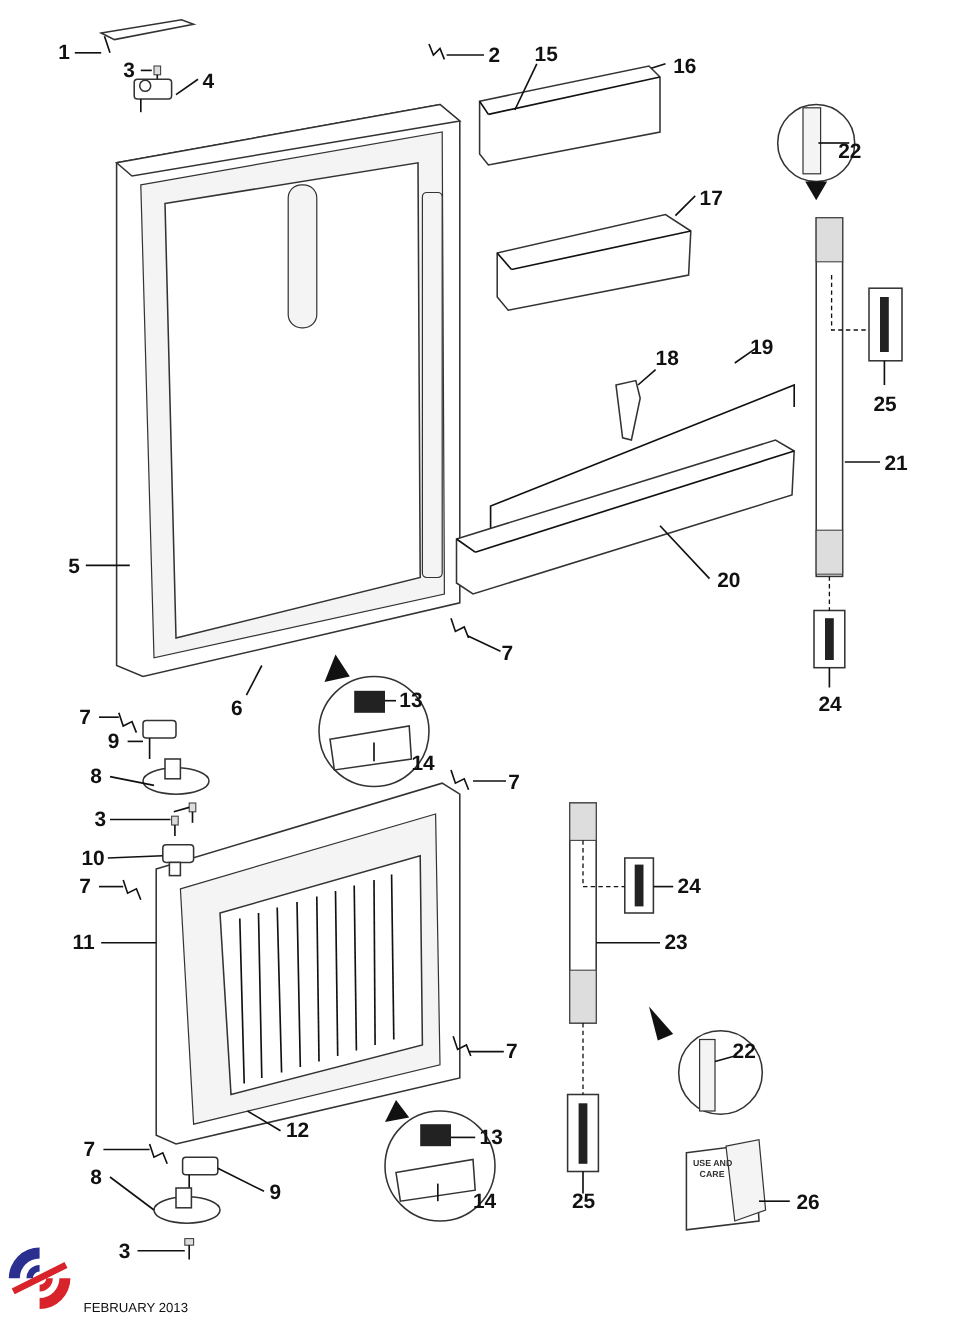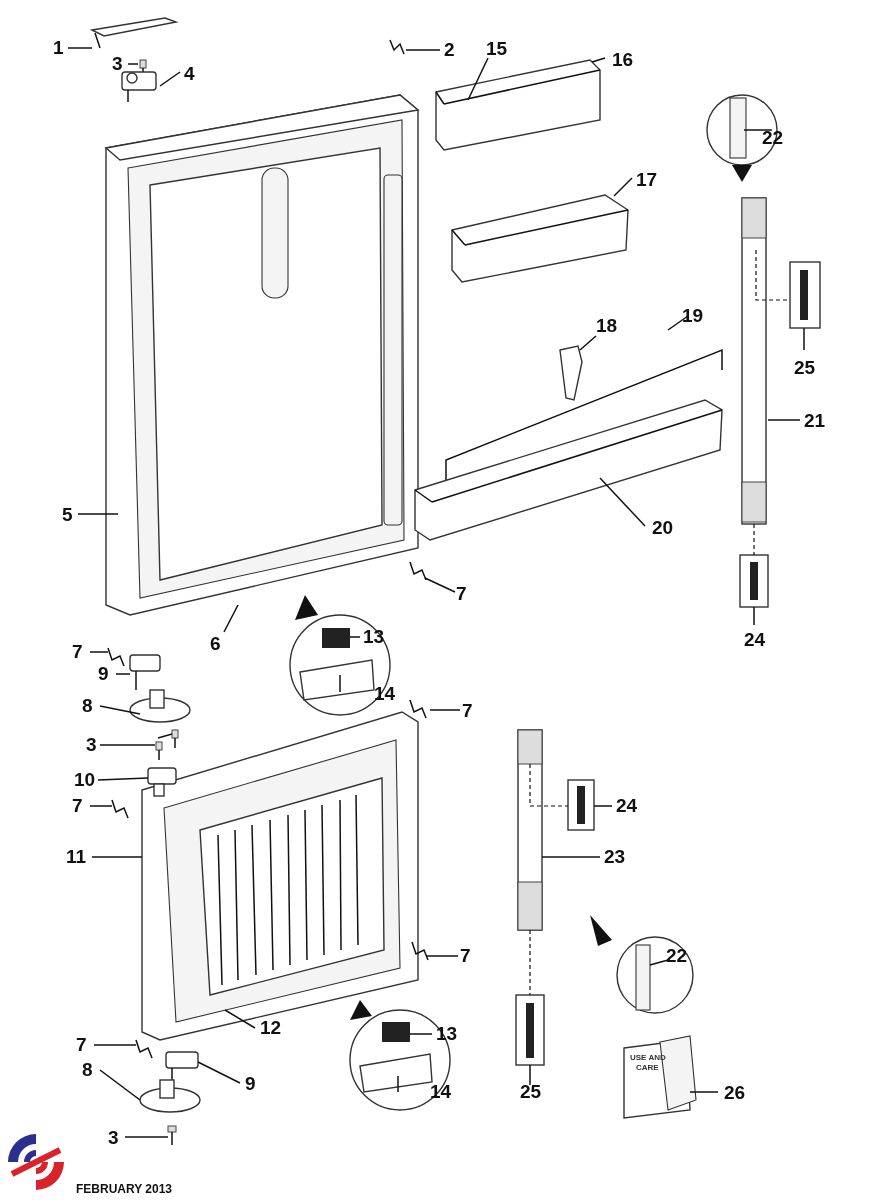--- a/index.html
+++ b/index.html
@@ -4,21 +4,21 @@
 <style>
   html,body{margin:0;padding:0;background:#fff;}
   body{width:881px;height:1200px;position:relative;overflow:hidden;font-family:"Liberation Sans",sans-serif;}
   svg{position:absolute;left:0;top:0;}
   .lbl{font-family:"Liberation Sans",sans-serif;font-weight:bold;font-size:19px;fill:#111;}
   .ln{stroke:#111;stroke-width:1.5;fill:none;}
   .part{stroke:#333;stroke-width:1.4;fill:#fff;}
   .part2{stroke:#333;stroke-width:1.1;fill:#f4f4f4;}
   .shade{fill:#ddd;stroke:#444;stroke-width:1;}
   .dash{stroke:#111;stroke-width:1.2;stroke-dasharray:4 3;fill:none;}
-  .footer{position:absolute;left:76px;top:1182px;font-size:12px;font-weight:bold;color:#111;}
+  .footer{position:absolute;left:76px;top:1182px;font-size:12px;font-weight:normal;color:#111;}
   .logo{position:absolute;left:4px;top:1130px;width:64px;height:64px;}
 </style>
 </head>
 <body>
 
 <svg width="881" height="1200" viewBox="0 0 881 1200">
 
   <g>
     <polygon class="part" points="92,30 165,18 176,22 104,36"></polygon>
     <line class="ln" x1="95" y1="33" x2="100" y2="48"></line>

